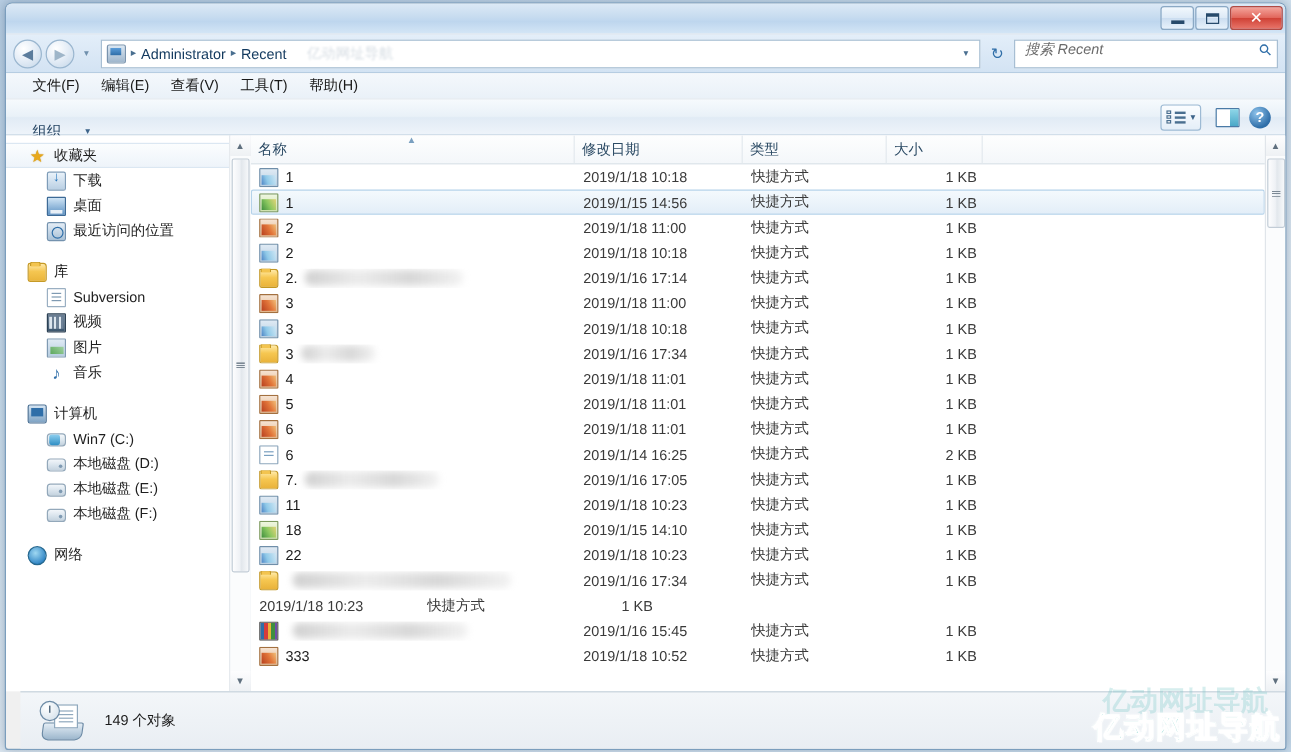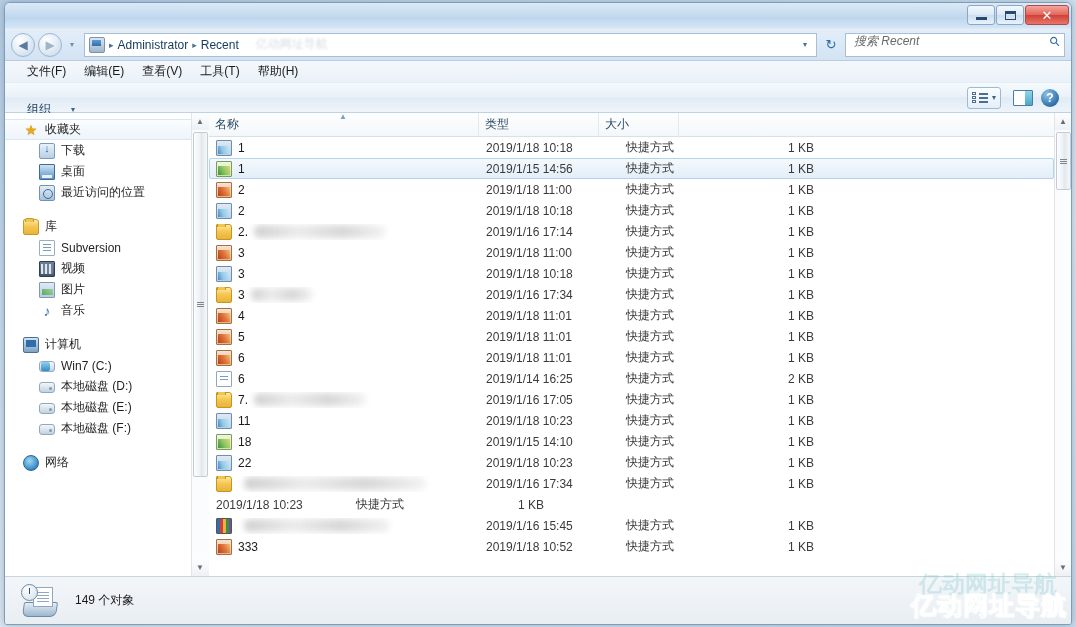--- a/index.html
+++ b/index.html
@@ -257,20 +257,21 @@
     background: linear-gradient(90deg, rgba(150,150,150,.45), rgba(190,190,190,.30), rgba(160,160,160,.42), rgba(205,205,205,.25));
     filter: blur(3px); border-radius: 6px; vertical-align: middle;
   }
   
   .statusbar {
     height: 48px; flex: 0 0 48px;
     background: linear-gradient(180deg,#f3f6f9 0%,#e9eef3 100%);
     border-top: 1px solid #c8d4de;
     display: flex; align-items: center; padding-left: 14px; gap: 14px;
     position: relative;
+    margin-left: 12px;
   }
   .statusicon { width: 42px; height: 36px; position: relative; flex: 0 0 42px; }
   .statusicon .tray {
     position:absolute; left:4px; bottom:2px; width:34px; height:15px;
     background: linear-gradient(180deg,#e4edf5,#9db7cd); border:1px solid #6d8ba6;
     border-radius: 2px 2px 6px 6px; transform: skewX(-8deg);
   }
   .statusicon .sheet {
     position:absolute; left:14px; top:4px; width:20px; height:20px; background:#fff;
     border:1px solid #8fa8bd;
@@ -451,20 +452,23 @@
       </div>
       <div class="sbarrow">▼</div>
     </div>
 
     <div class="listpane">
       <div class="colhead">
         <div class="col c-name">
           <span class="sortarrow">▲</span>
           <span>名称</span>
         </div>
+        <div class="col c-date">
+          <span>修改日期</span>
+        </div>
         <div class="col c-type">
           <span>类型</span>
         </div>
         <div class="col c-size">
           <span>大小</span>
         </div>
       </div>
       <div class="rows" id="rows">
           <div class="row">
             <div class="cell c-name">

